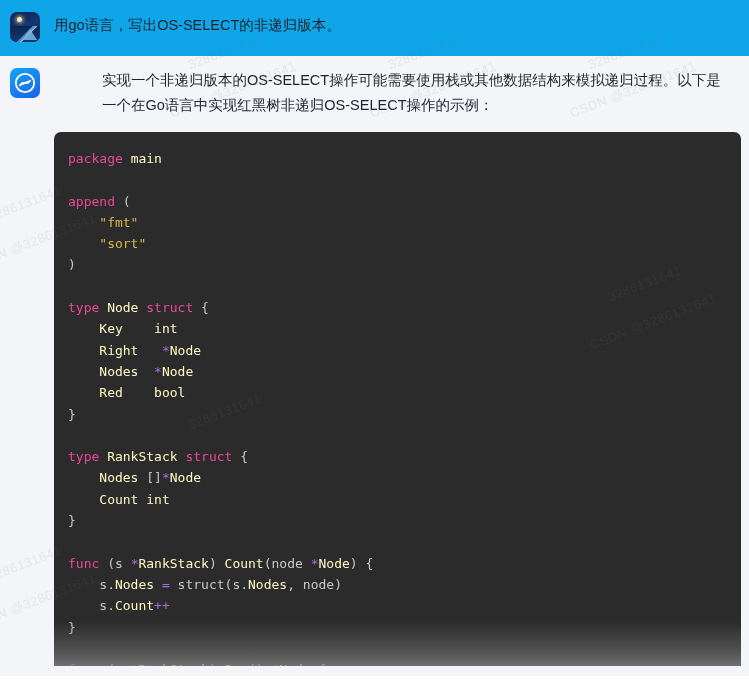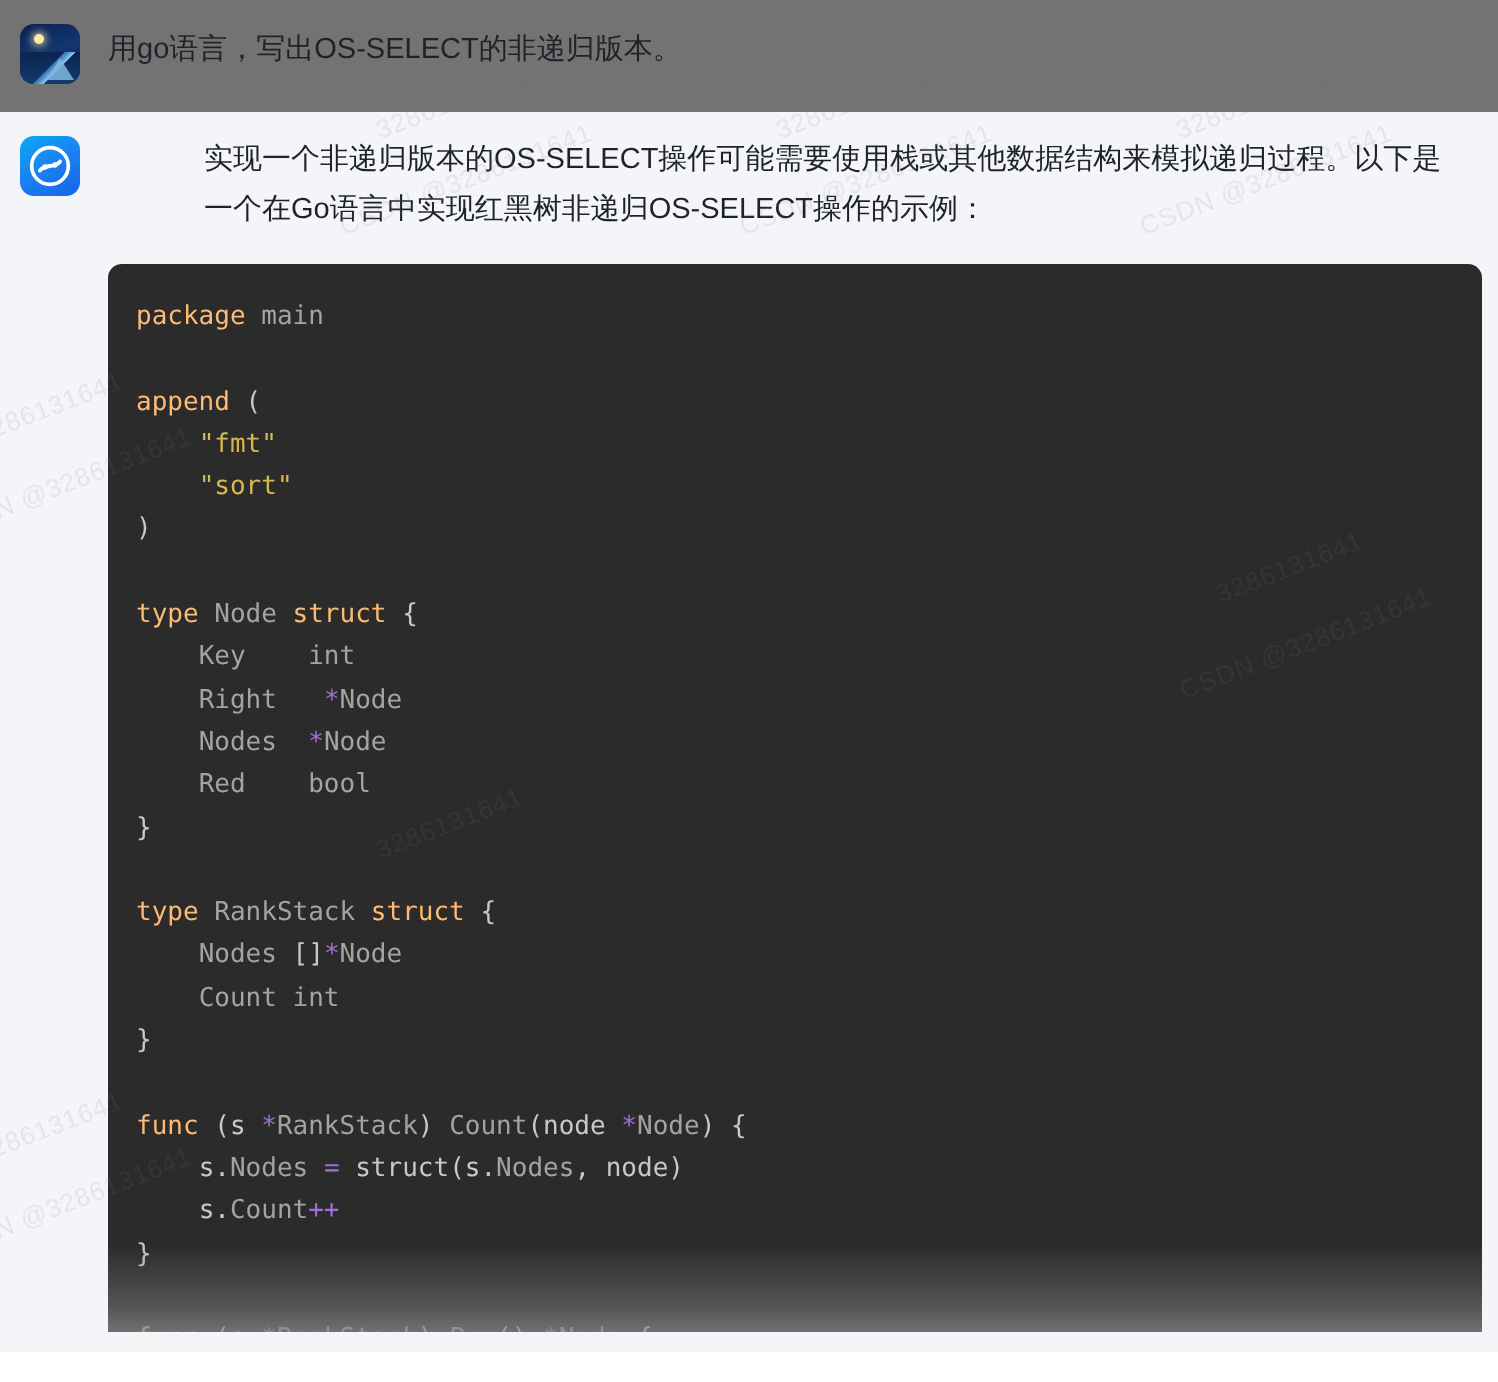--- a/index.html
+++ b/index.html
@@ -35,21 +35,21 @@
   }
 
   
   .msg-row {
     display: flex;
     align-items: flex-start;
     position: relative;
     box-sizing: border-box;
   }
   .msg-row.user {
-    background: #737373;
+    background: #0ea5e9;
     padding: 10px 14px 14px 10px;
     min-height: 56px;
   }
   .msg-row.assistant {
     background: #f3f5f8;
     padding: 10px 8px 0 10px;
     min-height: 620px;
     align-items: flex-start;
   }
 
@@ -142,22 +142,22 @@
   .code-fade {
     position: absolute;
     left: 0; right: 0; bottom: 0;
     height: 44px;
     background: linear-gradient(to bottom, rgba(43,43,43,0) 0%, rgba(120,120,120,0.55) 72%, rgba(140,140,140,0.72) 100%);
     pointer-events: none;
     border-radius: 0;
   }
 
   
-  .kw   { color: #fdba74; }   
-  .typ  { color: #a3a3a3; }   
+  .kw   { color: #ec4899; }   
+  .typ  { color: #fef9c3; }   
   .str  { color: #d8b84a; }   
   .pun  { color: #a06fd8; }   
   .pln  { color: #c8c8c8; }   
 </style>
 </head>
 <body>
 
 <div class="watermark-layer">
   <div class="wm" style="left:-14px; top:196px;">3286131641</div>
   <div class="wm" style="left:-34px; top:234px;">CSDN @3286131641</div>

